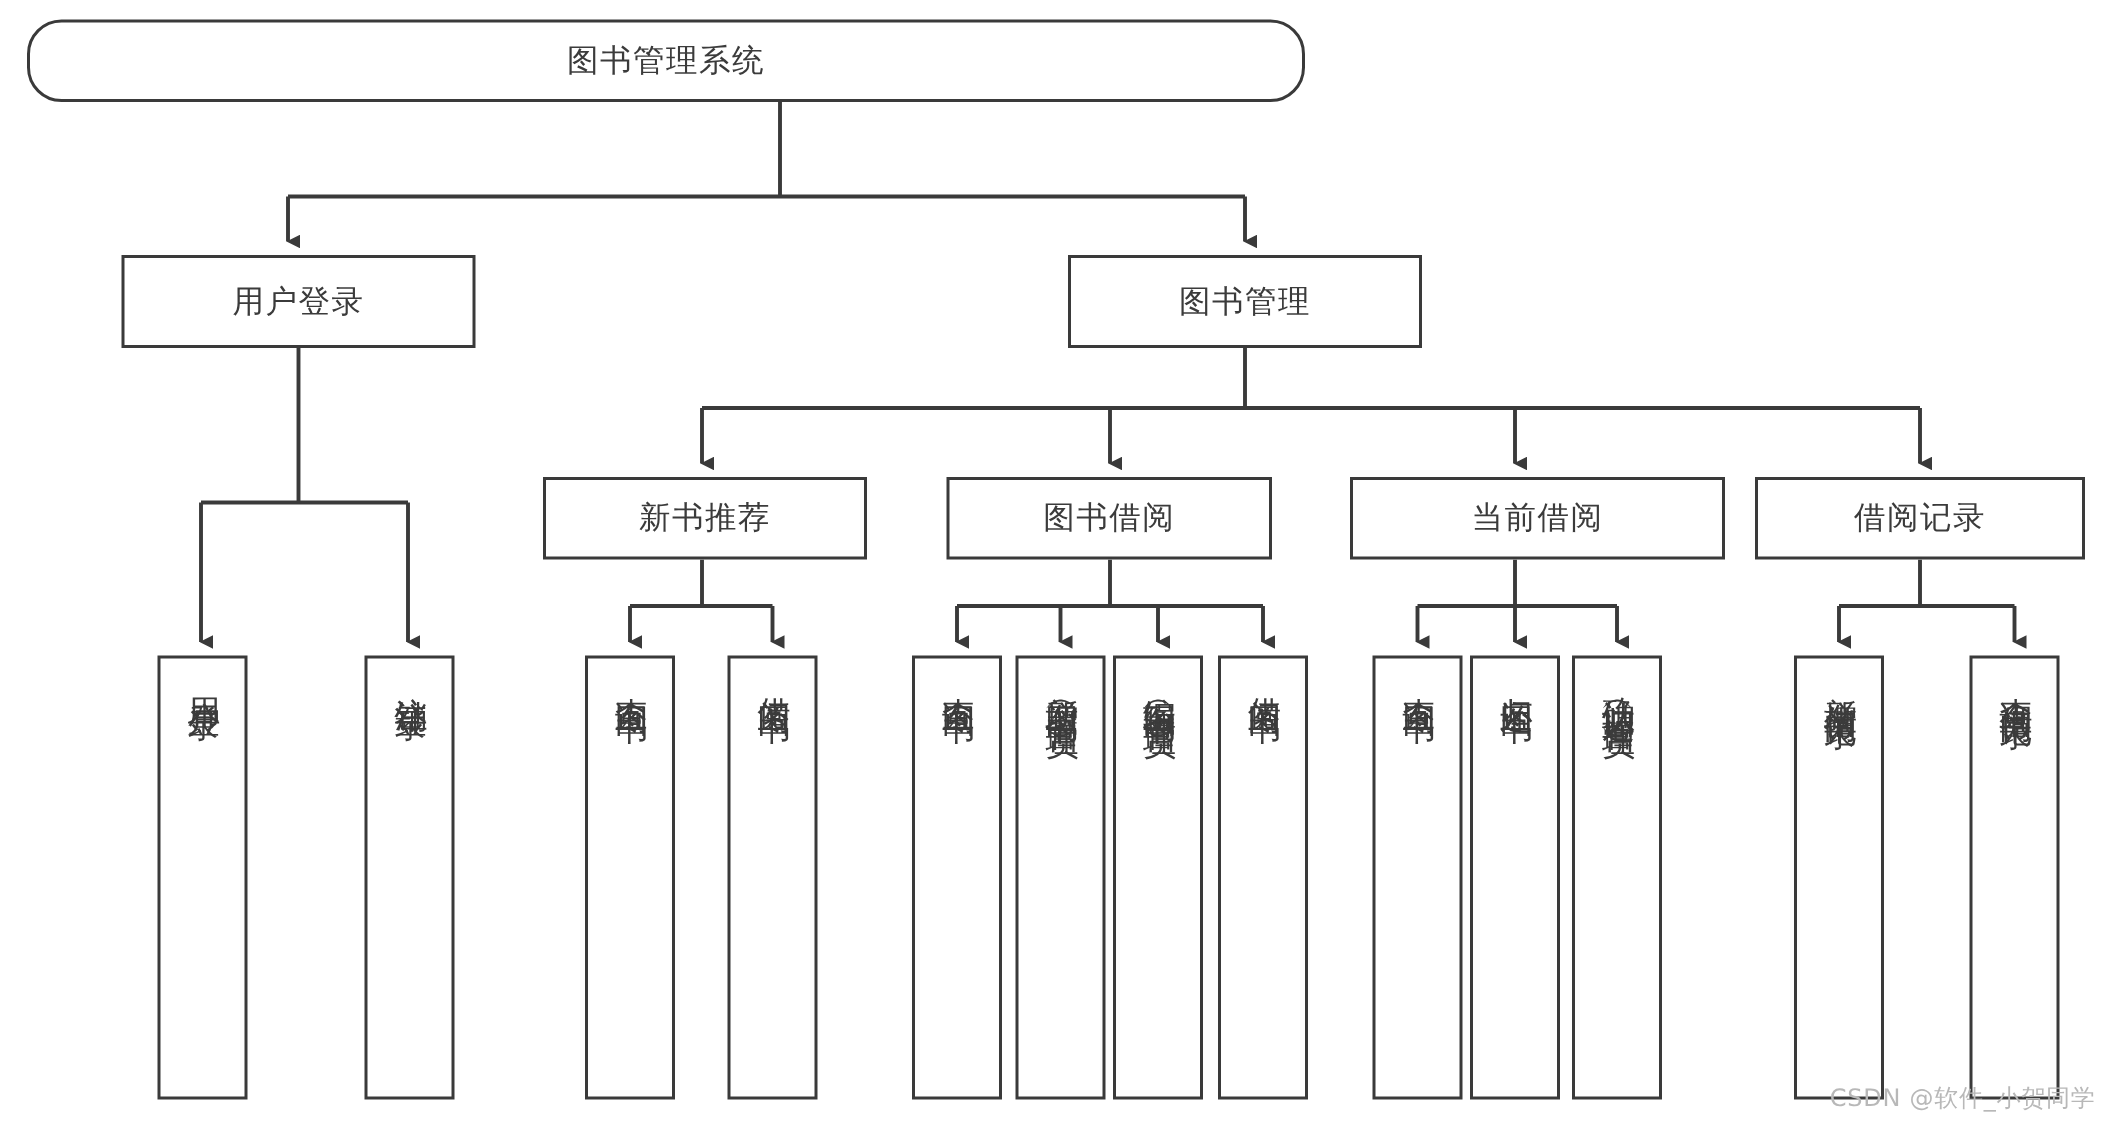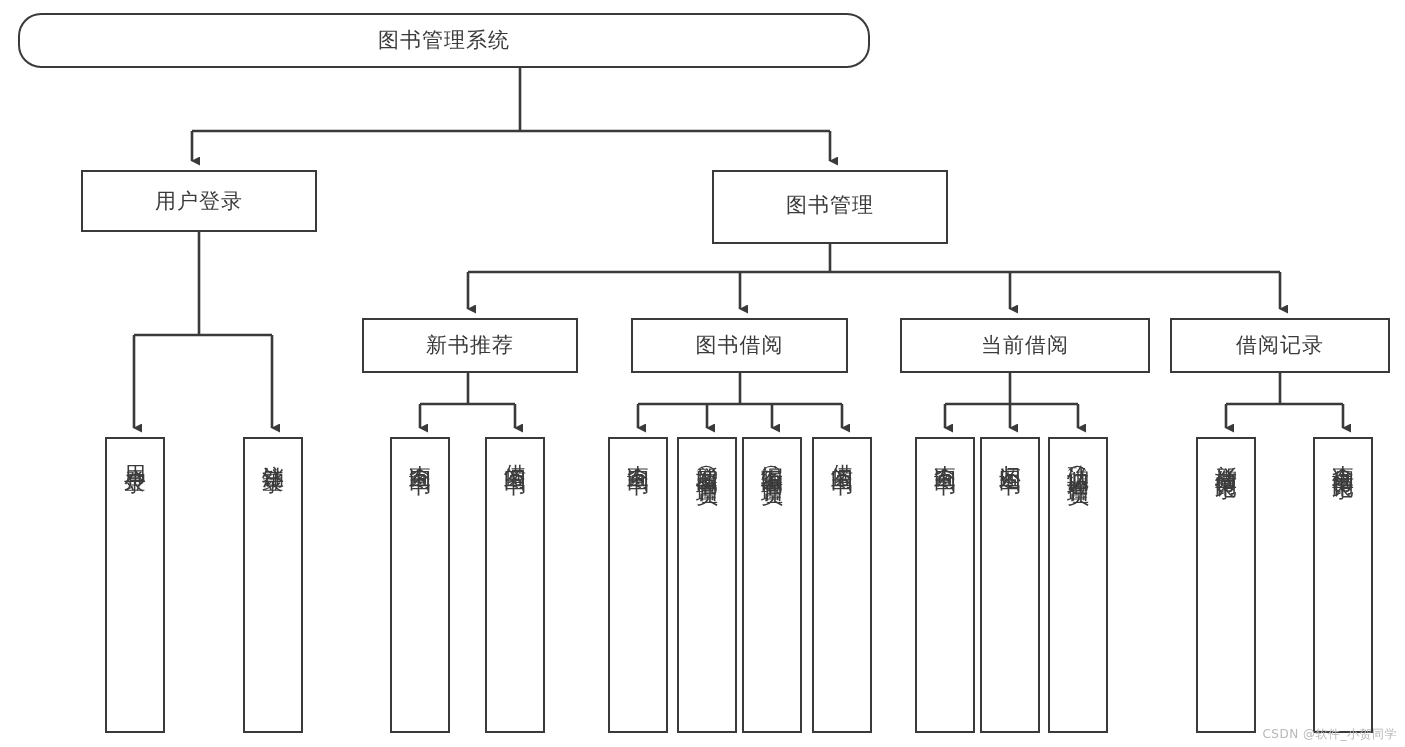--- a/index.html
+++ b/index.html
@@ -50,21 +50,21 @@
   }
   .node-vertical{
     padding:8px 0;
     align-items:flex-start;
     justify-content:center;
   }
   .watermark{
     position:absolute;
     right:8px;
     bottom:4px;
-    font-size:12px;
+    font-size:16px;
     color:#b8b8b8;
     letter-spacing:0.5px;
     z-index:5;
     white-space:nowrap;
     margin-top:14px;
   }
 </style>
 </head>
 <body>
 
@@ -120,21 +120,21 @@
     </g>
   </svg>
 
   <div class="node" style="left:18px;top:13px;width:852px;height:55px;border-radius:23px;">
     <span class="node-label">图书管理系统</span>
   </div>
 
   <div class="node" style="left:81px;top:170px;width:236px;height:62px;">
     <span class="node-label">用户登录</span>
   </div>
-  <div class="node" style="left:712px;top:170px;width:236px;height:74px;font-family:Liberation Mono, monospace;">
+  <div class="node" style="left:712px;top:170px;width:236px;height:62px;">
     <span class="node-label">图书管理</span>
   </div>
 
   <div class="node" style="left:631px;top:318px;width:217px;height:55px;">
     <span class="node-label">图书借阅</span>
   </div>
   <div class="node" style="left:362px;top:318px;width:216px;height:55px;">
     <span class="node-label">新书推荐</span>
   </div>
   <div class="node" style="left:900px;top:318px;width:250px;height:55px;">

